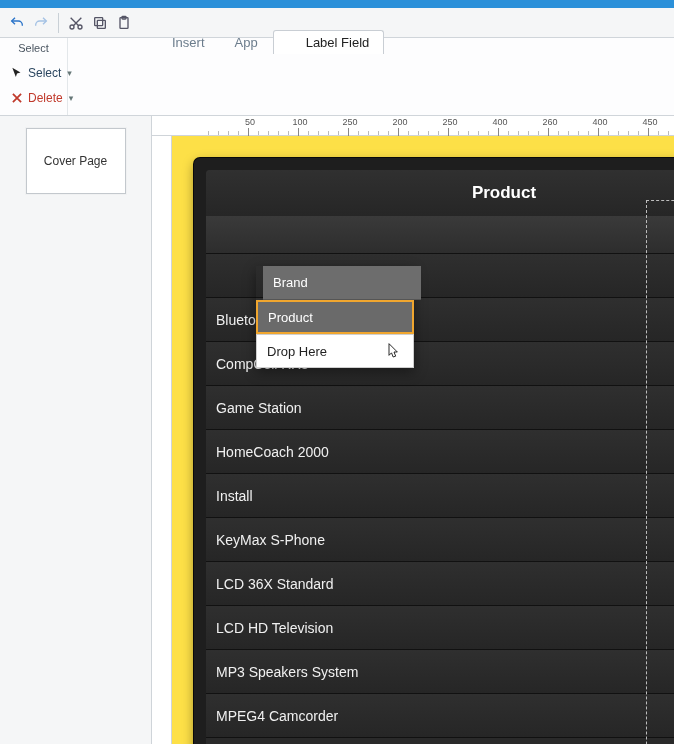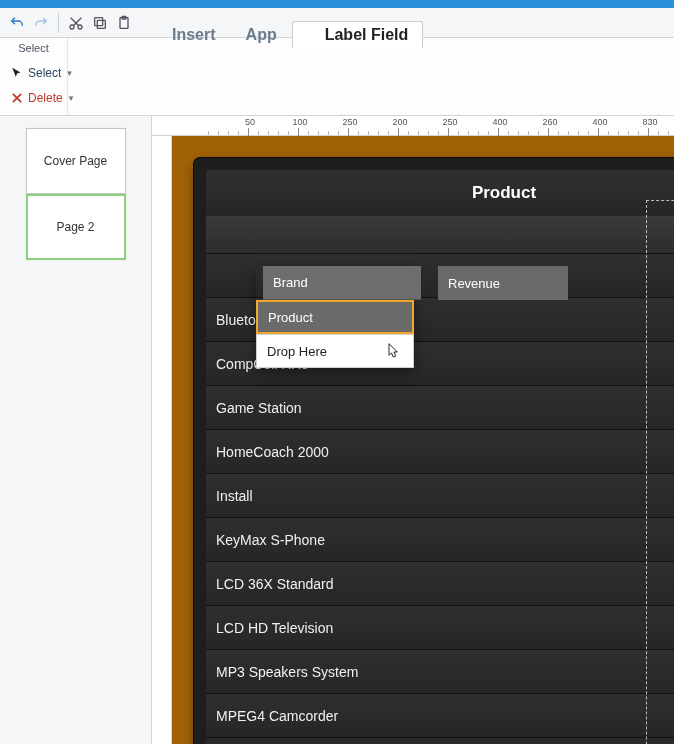--- a/index.html
+++ b/index.html
@@ -14,22 +14,22 @@
 }
 .tool-btn {
   width: 22px; height: 22px; display: flex; align-items: center; justify-content: center;
   border-radius: 3px; color: #3a6ea5;
 }
 .tool-btn svg { width: 16px; height: 16px; }
 .tool-sep { width: 1px; height: 20px; background: #c9d0d6; margin: 0 4px; }
 
 .tabbar { display: flex; align-items: flex-end; height: 28px; margin-left: 6px; }
 .tab {
-  padding: 4px 14px; font-size: 16px; color: #555; border: 1px solid transparent;
-  border-bottom: none; background: transparent; position: relative; top: 11px; font-weight: bold;
+  padding: 4px 14px; font-size: 13px; color: #555; border: 1px solid transparent;
+  border-bottom: none; background: transparent; position: relative; top: 17px;
 }
 .tab.inactive { color: #6b7c8c; }
 .tab.active {
   background: #fff; border-color: #c9ced4; color: #222; border-radius: 3px 3px 0 0; padding-left: 32px;
 }
 
 .ribbon {
   height: 78px; background: #fdfdfe; border-bottom: 1px solid #d0d5da;
   display: flex;
 }
@@ -50,30 +50,30 @@
 .rb-btn .caret { font-size: 9px; color: #677; margin-left: 2px; }
 .rb-btn.delete { color: #c0392b; }
 .rb-icon-big {
   width: 26px; height: 36px; display:flex; align-items:center; justify-content:center;
 }
 
 
 .main { display: flex; height: calc(744px - 8px - 30px - 78px); }
 .side {
   width: 152px; background: #f5f6f7; border-right: 1px solid #cfd4d9;
-  padding: 12px 10px; display:flex; flex-direction:column; 
+  padding: 12px 10px; display:flex; flex-direction:column; gap:14px;
 }
 .page-thumb {
   width: 100px; height: 66px; margin: 0 auto; background: #fff;
   border: 1px solid #c3c8cd; display:flex; align-items:center; justify-content:center;
   font-size: 12px; color:#333; box-shadow: 0 0 0 1px rgba(0,0,0,0.02);
 }
 .page-thumb.selected { border: 2px solid #8cd07a; }
 
-.canvas-wrap { flex: 1; position: relative; background: #a16207; overflow:hidden; }
+.canvas-wrap { flex: 1; position: relative; background: #fde047; overflow:hidden; }
 
 
 .ruler {
   position: absolute; top: 0; left: 0; right: 0; height: 20px;
   background: #fff; border-bottom: 1px solid #cfd4d9; font-size: 9px; color:#555;
 }
 .ruler-tick { position:absolute; top:0; height:20px; }
 .ruler-tick::before {
   content:""; position:absolute; left:0; bottom:0; width:1px; height:8px; background:#888;
 }
@@ -222,23 +222,20 @@
       </div>
     </div>
   </div>
 </div>
 
 <div class="main">
   <div class="side">
     <div class="page-thumb">
       <span>Cover Page</span>
     </div>
-    <div class="page-thumb selected">
-      <span>Page 2</span>
-    </div>
   </div>
 
   <div class="canvas-wrap">
     <div class="ruler" id="rulerH">
         <div class="ruler-tick" style="left: 96px;">
           <span>50</span>
         </div>
         <div class="ruler-minor" style="left: 56px;"></div>
         <div class="ruler-minor" style="left: 66px;"></div>
         <div class="ruler-minor" style="left: 76px;"></div>
@@ -286,21 +283,21 @@
         <div class="ruler-minor" style="left: 376px;"></div>
         <div class="ruler-minor" style="left: 386px;"></div>
         <div class="ruler-tick" style="left: 446px;">
           <span>400</span>
         </div>
         <div class="ruler-minor" style="left: 406px;"></div>
         <div class="ruler-minor" style="left: 416px;"></div>
         <div class="ruler-minor" style="left: 426px;"></div>
         <div class="ruler-minor" style="left: 436px;"></div>
         <div class="ruler-tick" style="left: 496px;">
-          <span>830</span>
+          <span>450</span>
         </div>
         <div class="ruler-minor" style="left: 456px;"></div>
         <div class="ruler-minor" style="left: 466px;"></div>
         <div class="ruler-minor" style="left: 476px;"></div>
         <div class="ruler-minor" style="left: 486px;"></div>
         <div class="ruler-tick" style="left: 546px;"></div>
         <div class="ruler-minor" style="left: 506px;"></div>
         <div class="ruler-minor" style="left: 516px;"></div>
       </div>
     <div class="vgutter"></div>
@@ -346,21 +343,20 @@
                 <div class="name">MP3 Speakers System</div>
               </div>
               <div class="row">
                 <div class="name">MPEG4 Camcorder</div>
               </div>
             </div>
         </div>
 
         <div class="fieldmenu">
           <div class="fm-item brand">Brand</div>
-          <div class="fm-revenue">Revenue</div>
           <div class="fm-sel">
             <span>Product</span>
           </div>
           <div class="fm-drop">Drop Here</div>
         </div>
         <svg class="cursor" viewBox="0 0 24 24">
             <path fill="#fff" stroke="#000" stroke-width="1" d="M6 2l0 14 3-3 2 5 3-1-2-5 4 0z"></path>
           </svg>
 
       </div>

